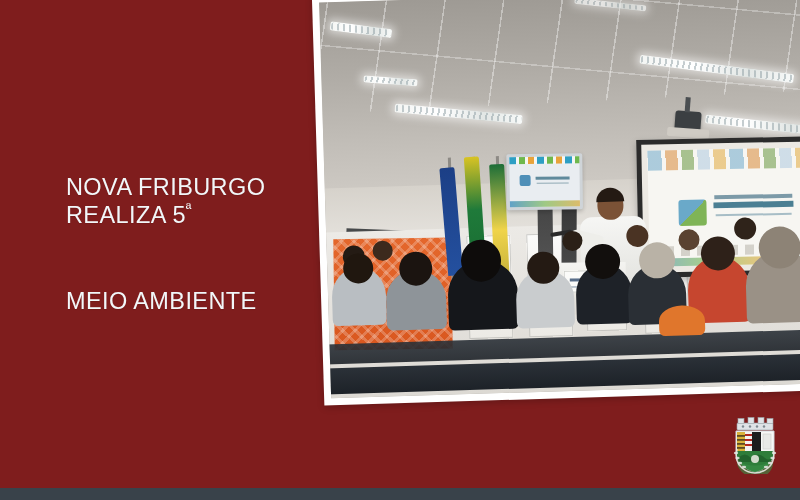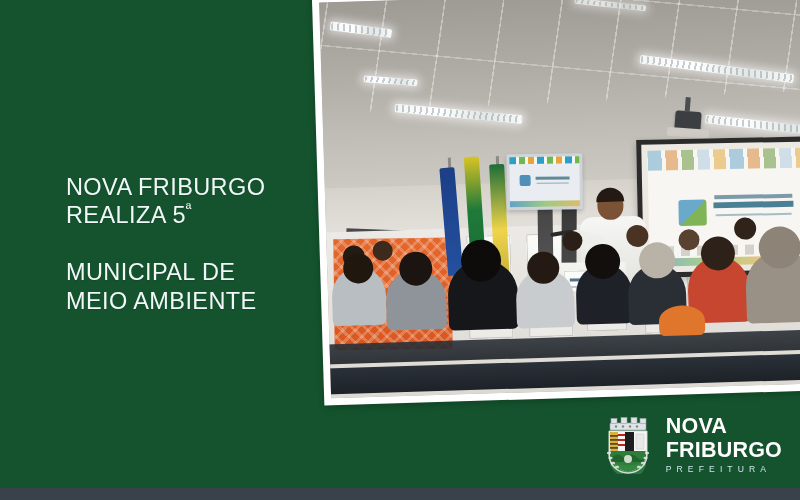--- a/index.html
+++ b/index.html
@@ -4,21 +4,21 @@
 <style>
   html,body{margin:0;padding:0;}
   body{
     width:800px;height:500px;overflow:hidden;
     font-family:"Liberation Sans",sans-serif;
     background:#03688f;
     position:relative;
   }
   #banner{
     position:absolute;inset:0;
-    background:#14532d;
+    background:#7f1d1d;
     overflow:hidden;
   }
   
   #bottom-strip{
     position:absolute;left:0;right:0;bottom:0;height:12px;
     background:#39424a;
   }
   
   #text-col{
     position:absolute;left:0;top:0;width:320px;height:488px;
@@ -277,21 +277,21 @@
     color:#cfe3ec;font-size:8.6px;letter-spacing:5.1px;margin-top:4px;
   }
 </style>
 </head>
 <body>
 
 <div id="banner">
 
   <div id="text-col">
 
-    <h1 id="headline"><span>NOVA FRIBURGO</span><br><span>REALIZA 5</span><span class="ord">ª</span><br><br><span>MUNICIPAL DE</span><br><span>MEIO AMBIENTE</span></h1>
+    <h1 id="headline"><span>NOVA FRIBURGO</span><br><span>REALIZA 5</span><span class="ord">ª</span><br><br><br><span>MEIO AMBIENTE</span></h1>
 
   </div>
 
   <div id="photo-wrap">
     <div id="photo-frame">
       <div id="photo" aria-label="Audiência sentada em auditório assistindo palestrante ao microfone durante a 5ª Conferência Municipal de Meio Ambiente">
 
         <div class="ceiling">
           <div class="tile-grid"></div>
         </div>
@@ -463,21 +463,16 @@
             <ellipse cx="9.5" cy="42" rx="2.2" ry="1.2"></ellipse>
           <ellipse cx="12" cy="47" rx="2.2" ry="1.2"></ellipse>
             <ellipse cx="16" cy="51" rx="2.2" ry="1.2"></ellipse>
           <ellipse cx="46" cy="37" rx="2.2" ry="1.2"></ellipse>
             <ellipse cx="44.5" cy="42" rx="2.2" ry="1.2"></ellipse>
           <ellipse cx="42" cy="47" rx="2.2" ry="1.2"></ellipse>
             <ellipse cx="38" cy="51" rx="2.2" ry="1.2"></ellipse>
         </g>
       </svg>
     </div>
-    <div id="logo-text">
-      <span class="l1t">NOVA</span>
-      <span class="l2t">FRIBURGO</span>
-      <span class="l3t">PREFEITURA</span>
-    </div>
   </div>
 
   <div id="bottom-strip"></div>
 </div>
 
 </body></html>

